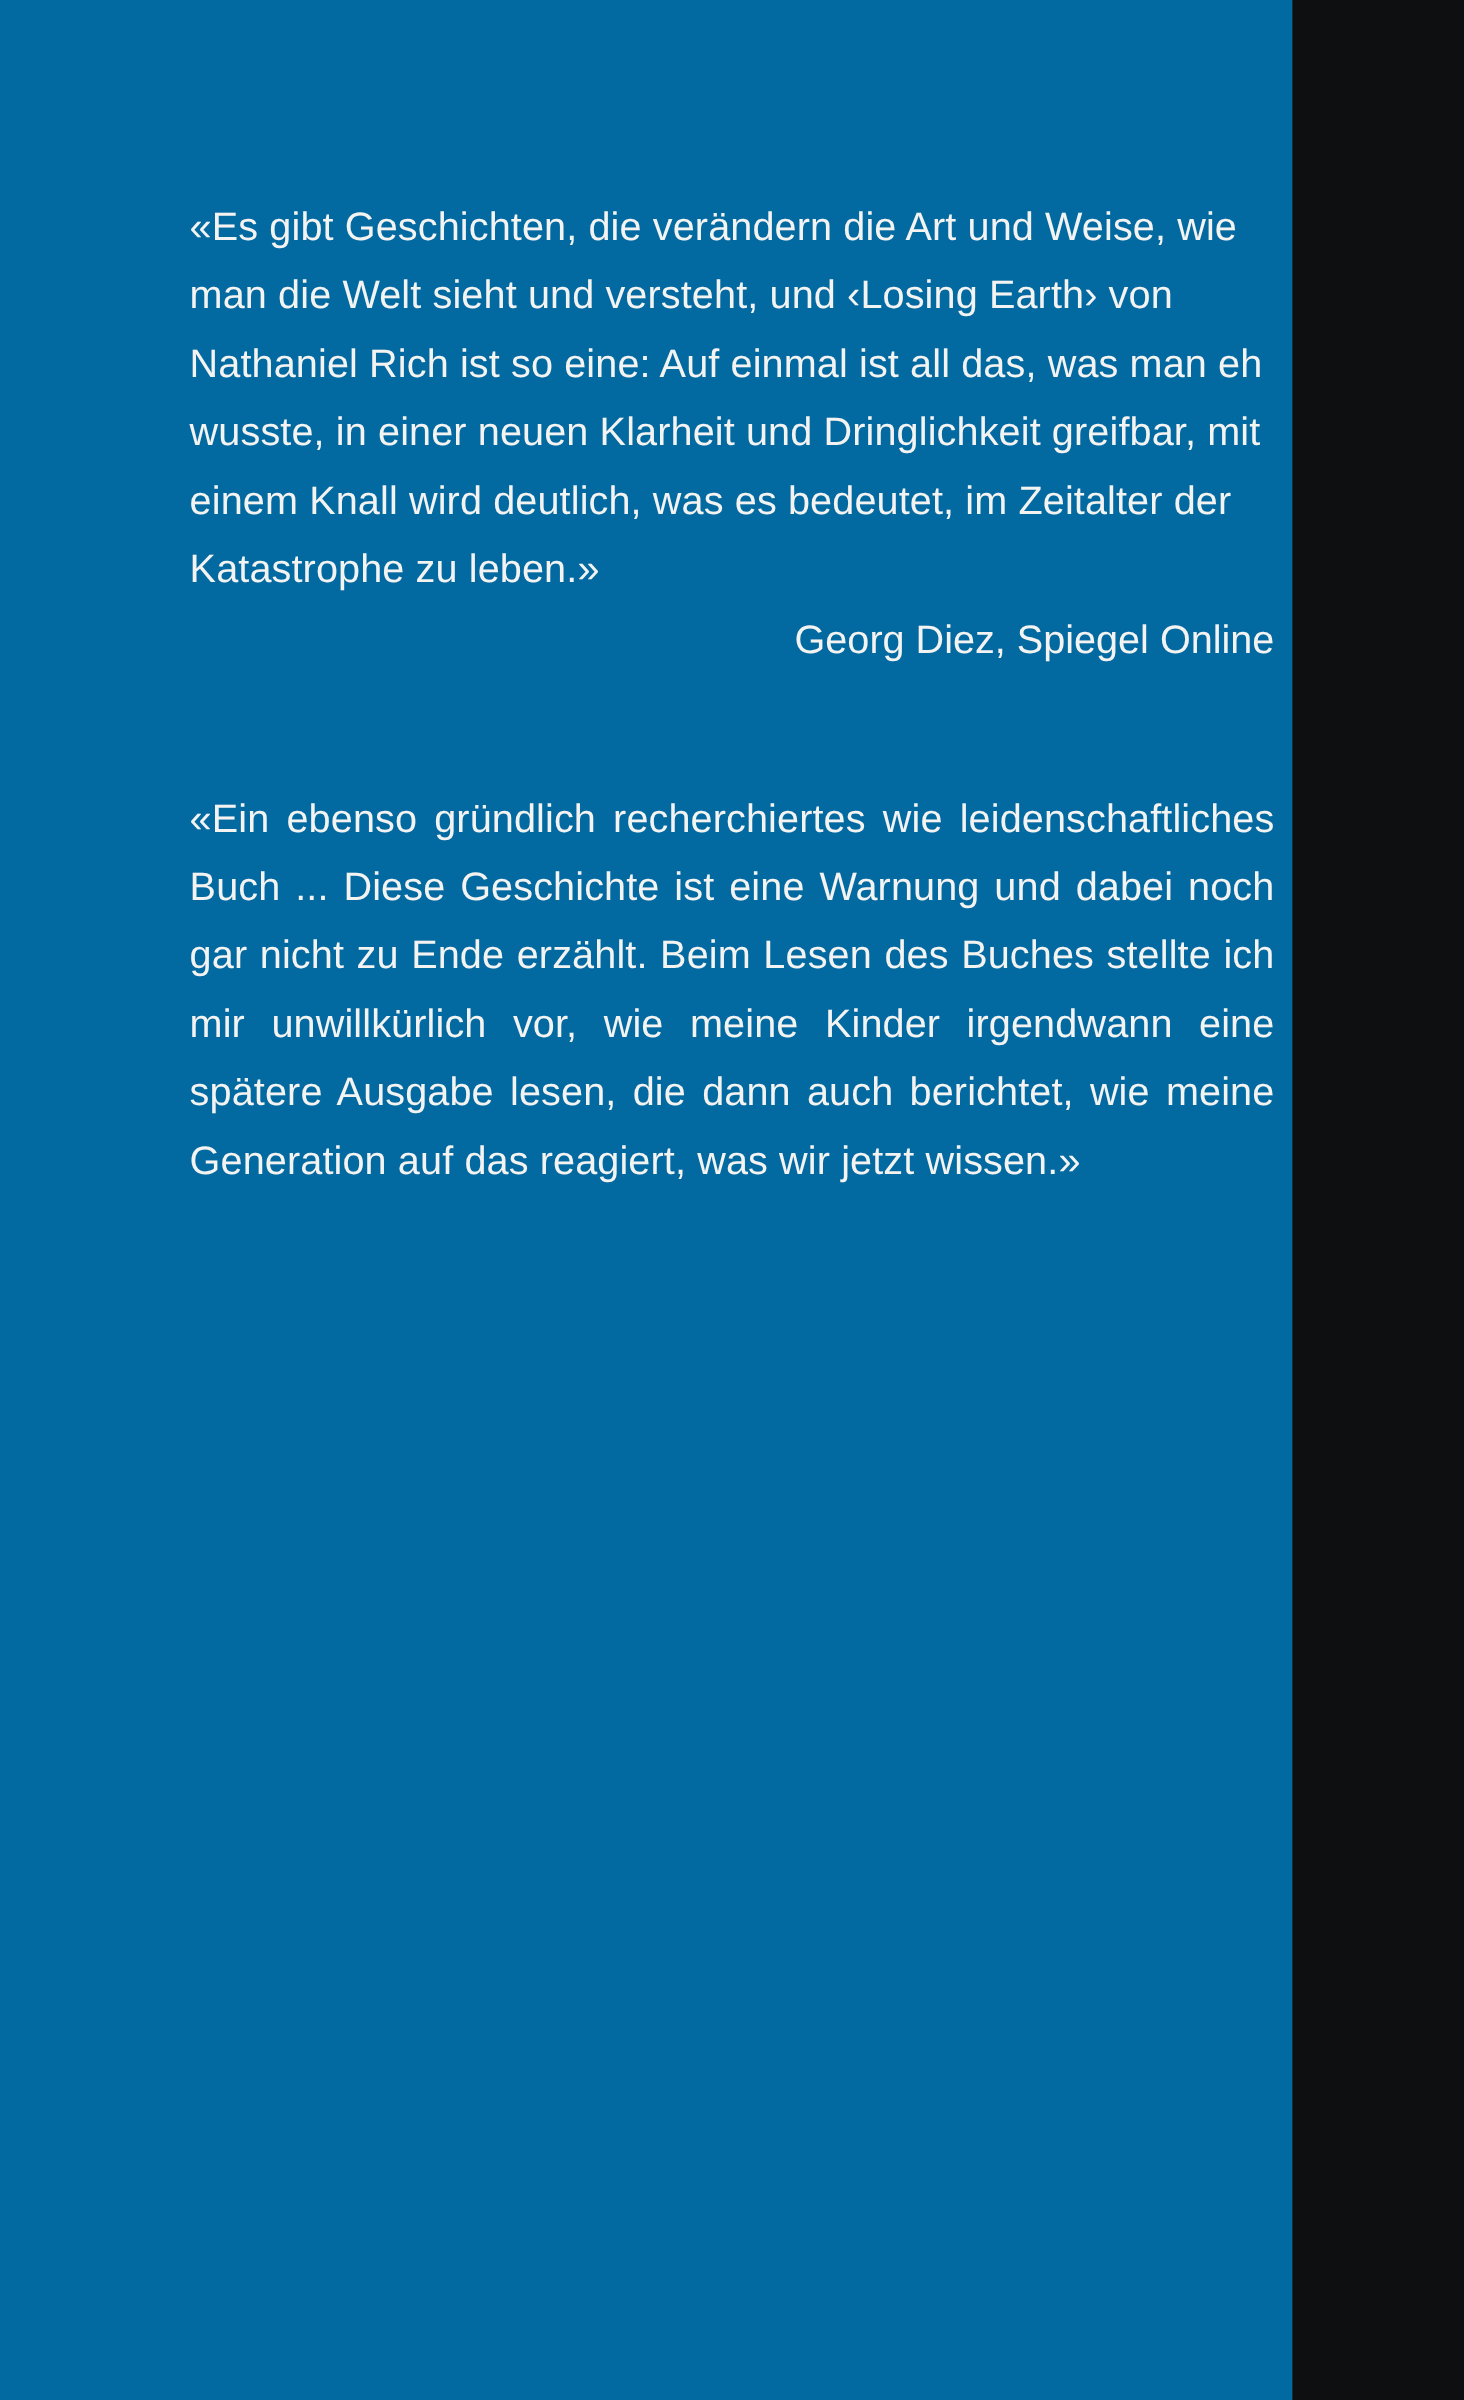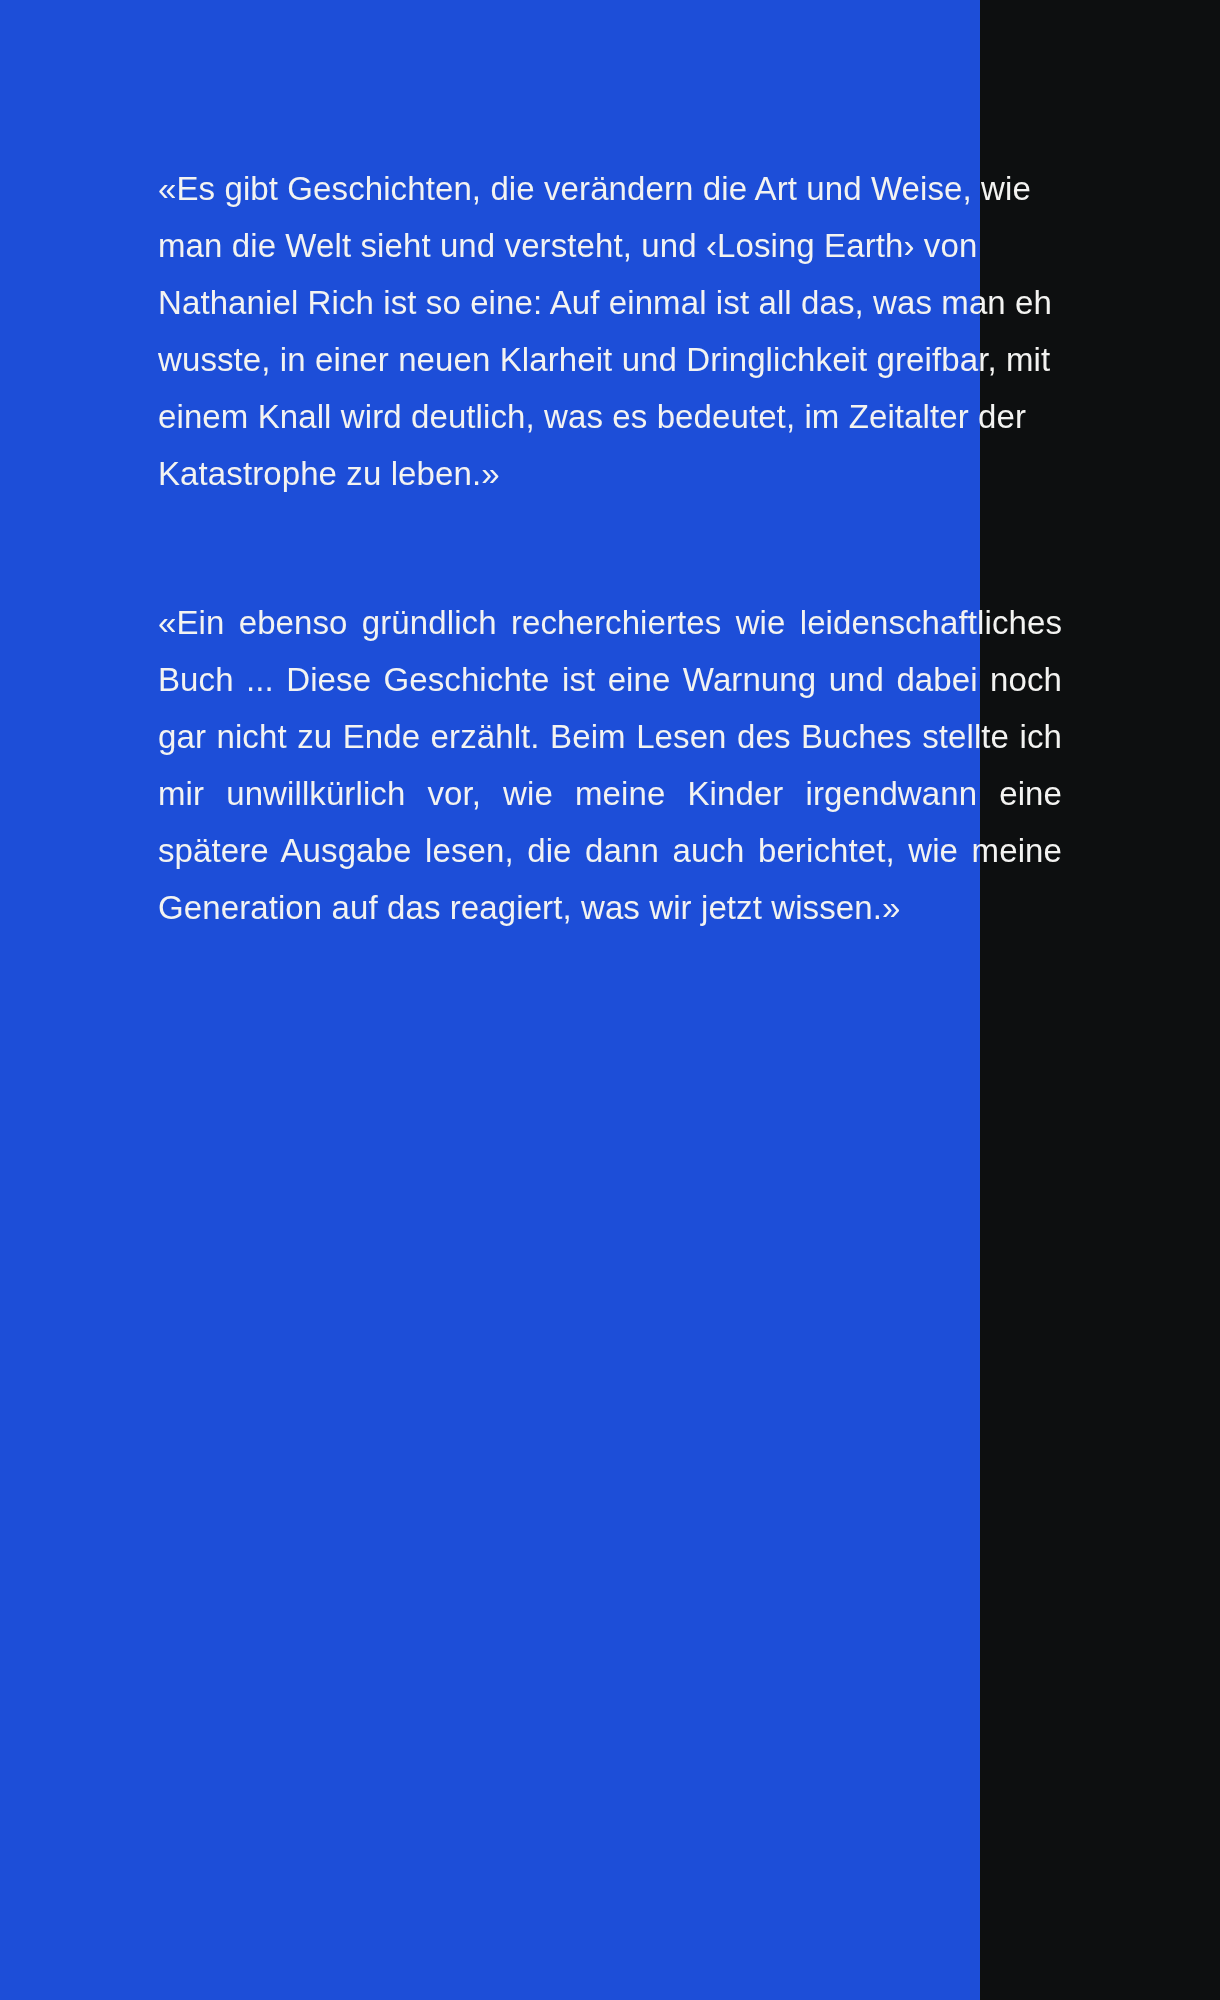--- a/index.html
+++ b/index.html
@@ -8,23 +8,23 @@
   }
   body {
     width: 1220px;
     height: 2000px;
     background: #0d0f10;
     font-family: "Liberation Sans", sans-serif;
     overflow: hidden;
   }
   .page {
     position: relative;
-    width: 980px;
+    width: 1077px;
     height: 2000px;
-    background: #1d4ed8;
+    background: #0369a1;
     box-sizing: border-box;
   }
   .content {
     position: absolute;
     left: 158px;
     top: 160px;
     width: 904px;
   }
   .quote-block {
     color: #f2f2f0;
@@ -53,20 +53,21 @@
   }
 </style>
 </head>
 <body>
 
 <div class="page">
   <div class="content">
 
     <div class="quote-block">
       <p class="quote-text">«Es gibt Geschichten, die verändern die Art und Weise, wie man die Welt sieht und versteht, und ‹Losing Earth› von Nathaniel Rich ist so eine: Auf einmal ist all das, was man eh wusste, in einer neuen Klarheit und Dringlichkeit greifbar, mit einem Knall wird deutlich, was es bedeutet, im Zeitalter der Katastrophe zu leben.»</p>
+      <p class="attribution">Georg Diez, Spiegel Online</p>
     </div>
 
     <div class="quote-block">
       <p class="quote-text justified">«Ein ebenso gründlich recherchiertes wie leidenschaftliches Buch ... Diese Geschichte ist eine Warnung und dabei noch gar nicht zu Ende erzählt. Beim Lesen des Buches stellte ich mir unwillkürlich vor, wie meine Kinder irgendwann eine spätere Ausgabe lesen, die dann auch berichtet, wie meine Generation auf das reagiert, was wir jetzt wissen.»</p>
     </div>
 
   </div>
 </div>
 
 </body></html>

